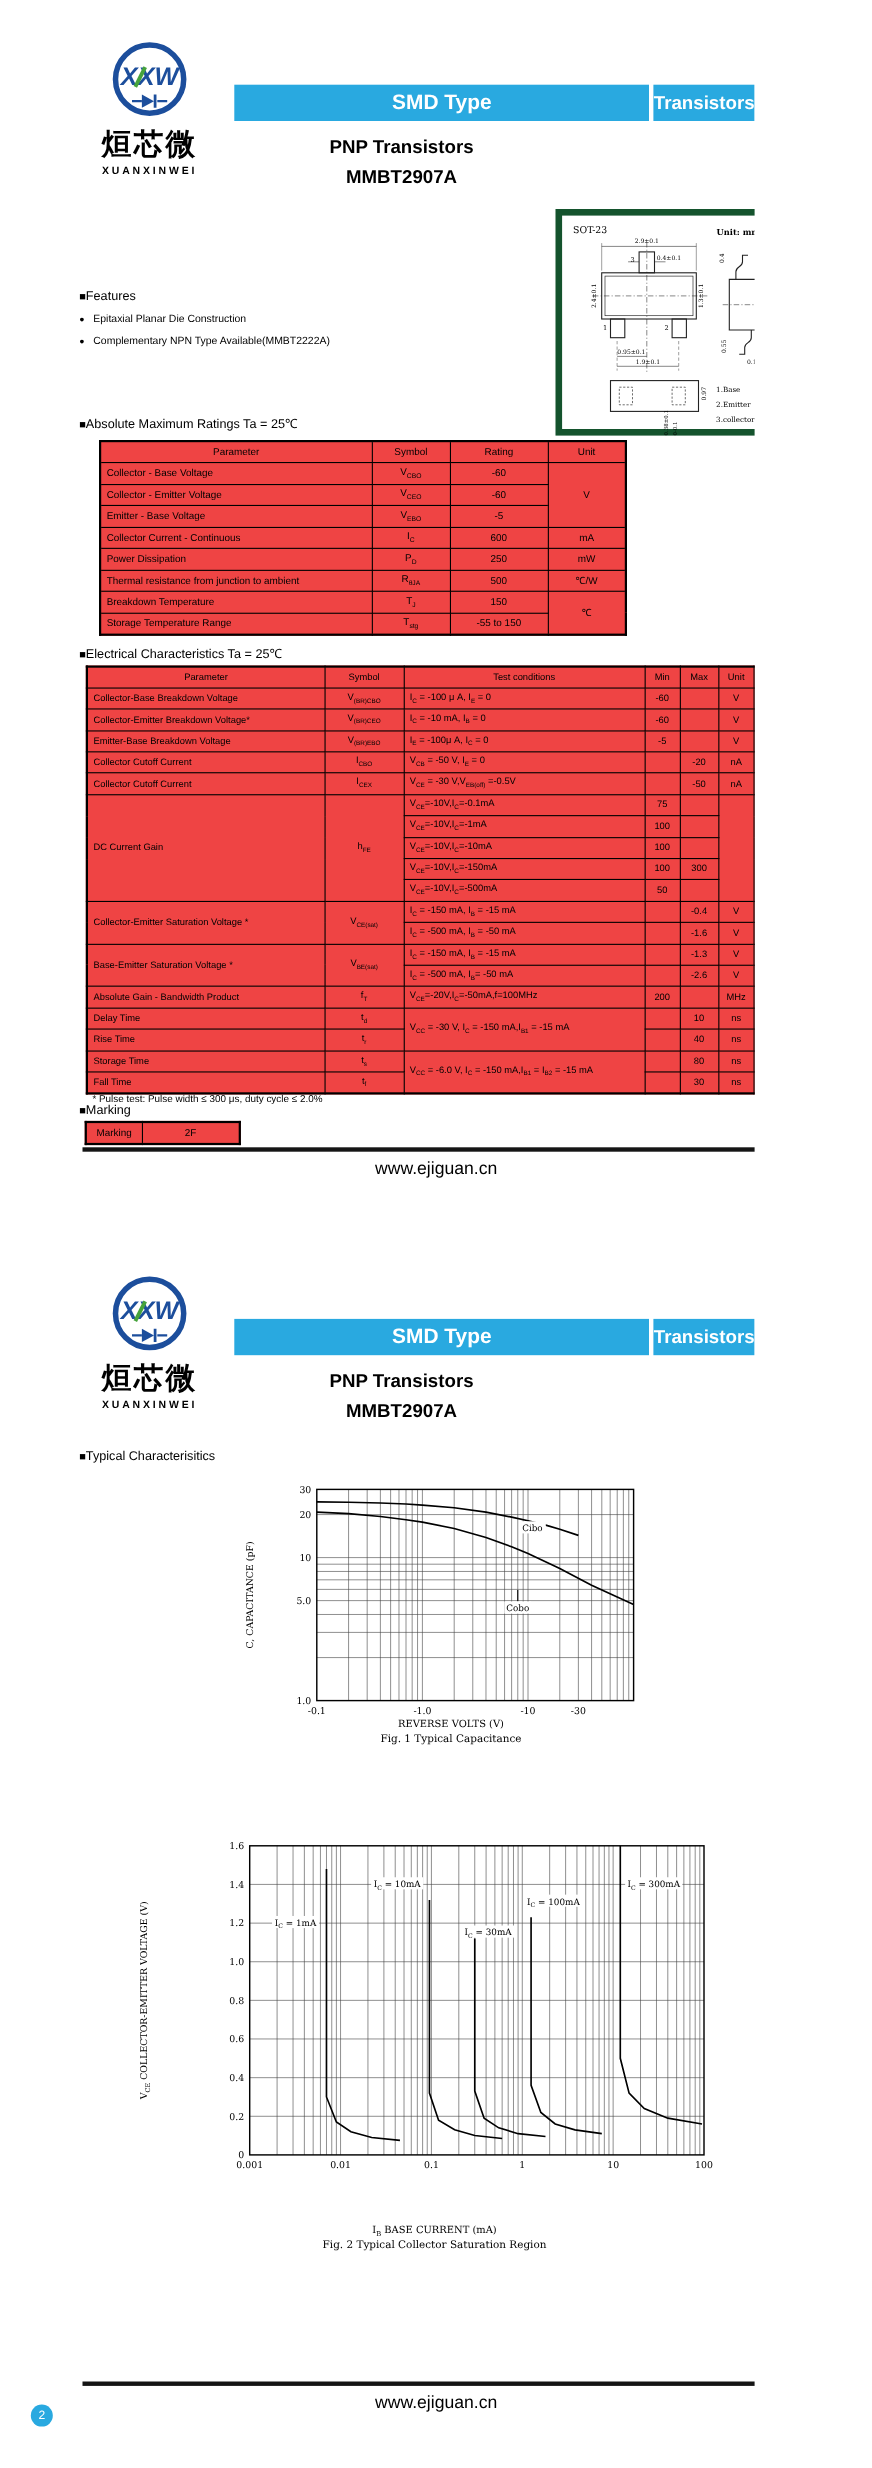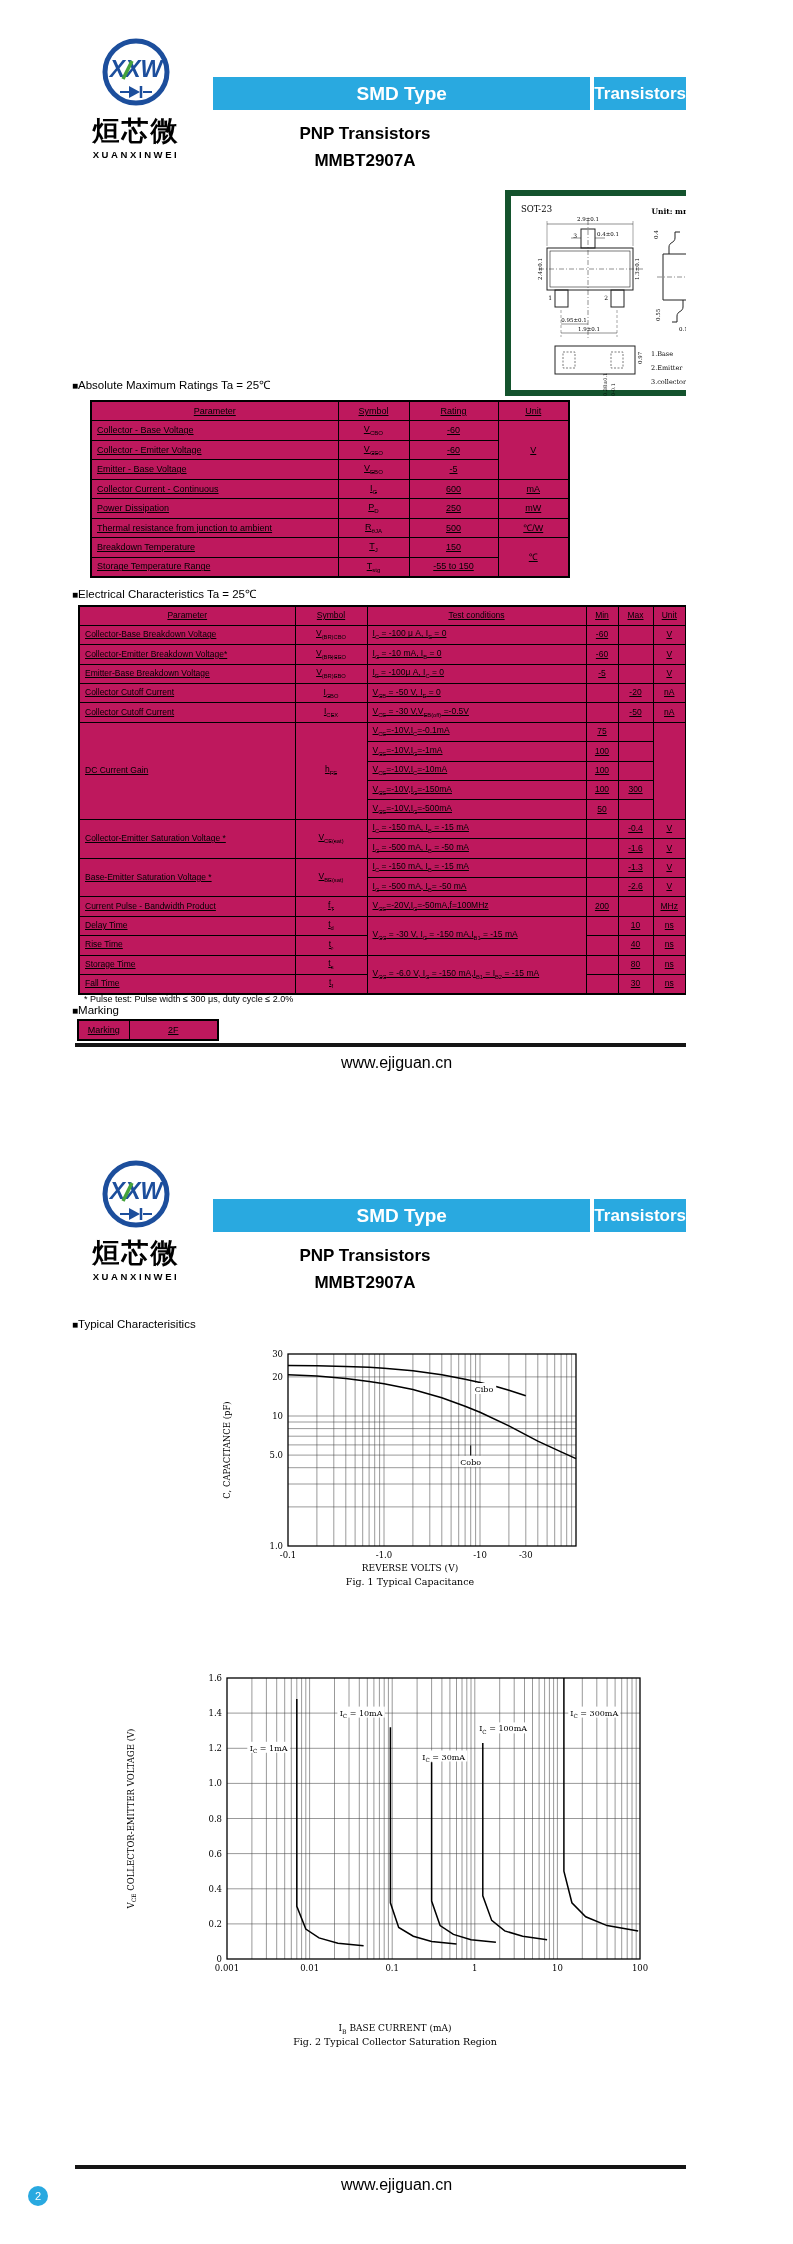--- a/index.html
+++ b/index.html
@@ -25,21 +25,21 @@
   .features .fh{font-size:11.5px;}
   .features .fh::before{content:"\25A0 ";font-size:10px;}
   .features ul{list-style:none;margin:6px 0 0 0;padding:0;}
   .features li{font-size:9.5px;margin-top:9px;}
   .features li::before{content:"\25CF";font-size:8px;margin-right:8px;}
   .h-abs{left:72px;top:377px;}
   .h-elec{left:72px;top:586px;}
   .h-mark{left:72px;top:1004px;}
   .h-typ{left:72px;top:196px;}
   
-  table{border-collapse:collapse;position:absolute;table-layout:fixed;background:#be185d;text-decoration:underline;}
+  table{border-collapse:collapse;position:absolute;table-layout:fixed;background:#ef4444;}
   td{border:1px solid #000;font-weight:400;padding:0 3px;text-align:center;line-height:1.15;overflow:hidden;}
   sub{font-size:68%;}
   .abs-table{left:90px;top:400px;width:478px;font-size:9px;border:2px solid #000;}
   .abs-table tr{height:19.5px;}
   .elec-table{left:78px;top:605px;width:607px;font-size:8.5px;border:2px solid #000;}
   .elec-table tr{height:19.4px;}
   td.pl{text-align:left;padding-left:5px;}
   .mark-table{left:77px;top:1019px;width:140px;font-size:9px;border:2px solid #000;}
   .mark-table tr{height:20px;}
   .footnote{position:absolute;left:84px;top:994px;font-size:9px;}
@@ -135,20 +135,27 @@
       <text x="168" y="135" font-size="5.5">0.13</text>
       <text x="131" y="168" transform="rotate(-90 131 168)" font-size="5.5">0.97</text>
       <text x="96" y="200" transform="rotate(-90 96 200)" font-size="5">0.38±0.1</text>
       <text x="104" y="200" transform="rotate(-90 104 200)" font-size="5">0-0.1</text>
       <text x="140" y="160" font-size="6.5">1.Base</text>
       <text x="140" y="174" font-size="6.5">2.Emitter</text>
       <text x="140" y="188" font-size="6.5">3.collector</text>
     </svg>
   </div>
 
+  <div class="features">
+    <div class="fh">Features</div>
+    <ul>
+      <li>Epitaxial Planar Die Construction</li>
+      <li>Complementary NPN Type Available(MMBT2222A)</li>
+    </ul>
+  </div>
 
   <div class="sec-h h-abs">Absolute Maximum Ratings Ta = 25℃</div>
   <table class="abs-table" id="abs-table">
     <colgroup>
         <col style="width:247px">
         <col style="width:71px">
         <col style="width:89px">
         <col style="width:71px">
       </colgroup>
     <tbody>
@@ -315,21 +322,21 @@
           <td>-1.3</td>
           <td>V</td>
         </tr>
         <tr>
           <td class="pl">I<sub>C</sub> = -500 mA, I<sub>B</sub>= -50 mA</td>
           <td></td>
           <td>-2.6</td>
           <td>V</td>
         </tr>
         <tr>
-          <td class="pl">Current Pulse - Bandwidth Product</td>
+          <td class="pl">Absolute Gain - Bandwidth Product</td>
           <td>f<sub>T</sub></td>
           <td class="pl">V<sub>CE</sub>=-20V,I<sub>C</sub>=-50mA,f=100MHz</td>
           <td>200</td>
           <td></td>
           <td>MHz</td>
         </tr>
         <tr>
           <td class="pl">Delay Time</td>
           <td>t<sub>d</sub></td>
           <td class="pl" rowspan="2">V<sub>CC</sub> = -30 V, I<sub>C</sub> = -150 mA,I<sub>B1</sub> = -15 mA</td>

